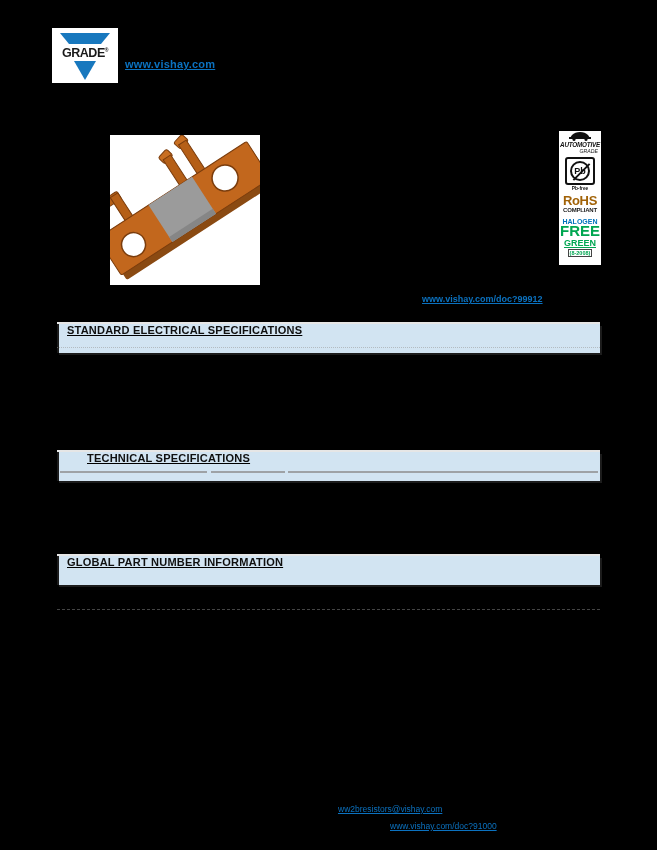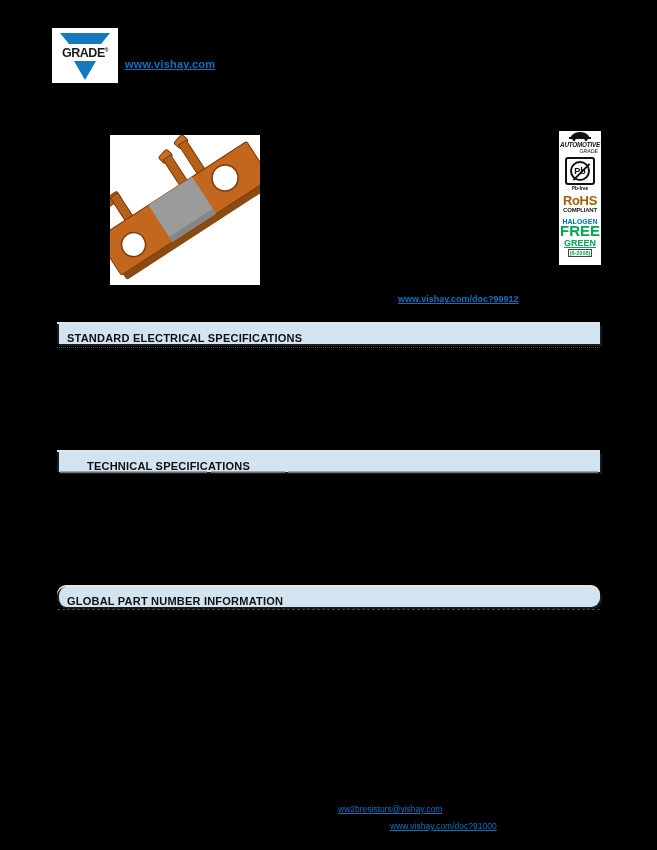--- a/index.html
+++ b/index.html
@@ -51,34 +51,34 @@
   .rohs-l1{margin-top:4px;font-size:13px;font-weight:bold;color:#a16207;line-height:12px;letter-spacing:-0.3px;}
   .rohs-l2{font-size:6px;font-weight:bold;color:#1a1a1a;line-height:7px;letter-spacing:-0.2px;}
   .hal-l1{margin-top:4px;font-size:7px;font-weight:bold;color:var(--halogen-blue);line-height:8px;}
   .hal-l2{font-size:15px;font-weight:bold;color:var(--badge-green);line-height:9px;}
   .grn-l1{margin-top:4px;font-size:9px;font-weight:bold;color:var(--badge-green);
     line-height:9px;text-decoration:underline;}
   .grn-l2{font-size:5.5px;font-weight:bold;color:var(--badge-green);border:1px solid #444;
     padding:0 1px;margin-top:1px;line-height:6px;}
 
   
-  .note-link{position:absolute;left:398px;top:294px;font-size:9px;font-weight:bold;
+  .note-link{position:absolute;left:422px;top:294px;font-size:9px;font-weight:bold;
     color:var(--link-blue);text-decoration:underline;}
   .footer-link-1{position:absolute;left:338px;top:804px;font-size:8.5px;
     color:var(--link-blue);text-decoration:underline;}
   .footer-link-2{position:absolute;left:390px;top:821px;font-size:8.5px;
     color:var(--link-blue);text-decoration:underline;}
 
   
-  .section-bar{position:absolute;left:57px;width:543px;height:20px;background:var(--header-bar-blue);
-    display:flex;align-items:flex-end;padding-left:8px;
-    box-shadow:0 -2px 0 #e6e6e6, 2px 2px 0 #1c1c1c;border-left:2px solid #1c1c1c;}
+  .section-bar{position:absolute;left:57px;width:543px;height:29px;background:var(--header-bar-blue);
+    display:flex;align-items:flex-start;padding-left:8px;
+    box-shadow:0 -2px 0 #e6e6e6, 2px 2px 0 #1c1c1c;border-left:2px solid #1c1c1c;text-decoration:underline;}
   .section-bar span{font-size:11.5px;font-weight:bold;color:#101010;letter-spacing:0.2px;
     transform:scaleX(0.96);transform-origin:left;white-space:nowrap;}
-  #bar-1{top:324px;} #bar-2{top:452px;padding-left:28px;} #bar-3{top:587px;border-radius:9px;}
+  #bar-1{top:324px;} #bar-2{top:452px;padding-left:28px;} #bar-3{top:556px;}
 
   
   .rule-dotted{position:absolute;left:57px;width:543px;height:0;
     border-top:1px dotted #9a9a9a;opacity:0.55;}
   #rule-1{top:347px;} #rule-3{top:609px;border-top-style:dashed;opacity:0.45;}
   .rule-seg{position:absolute;height:2px;background:#8c8c8c;opacity:0.75;top:471px;}
   #seg-a{left:60px;width:147px;} #seg-b{left:211px;width:74px;} #seg-c{left:288px;width:310px;}
 </style>
 </head>
 <body>

